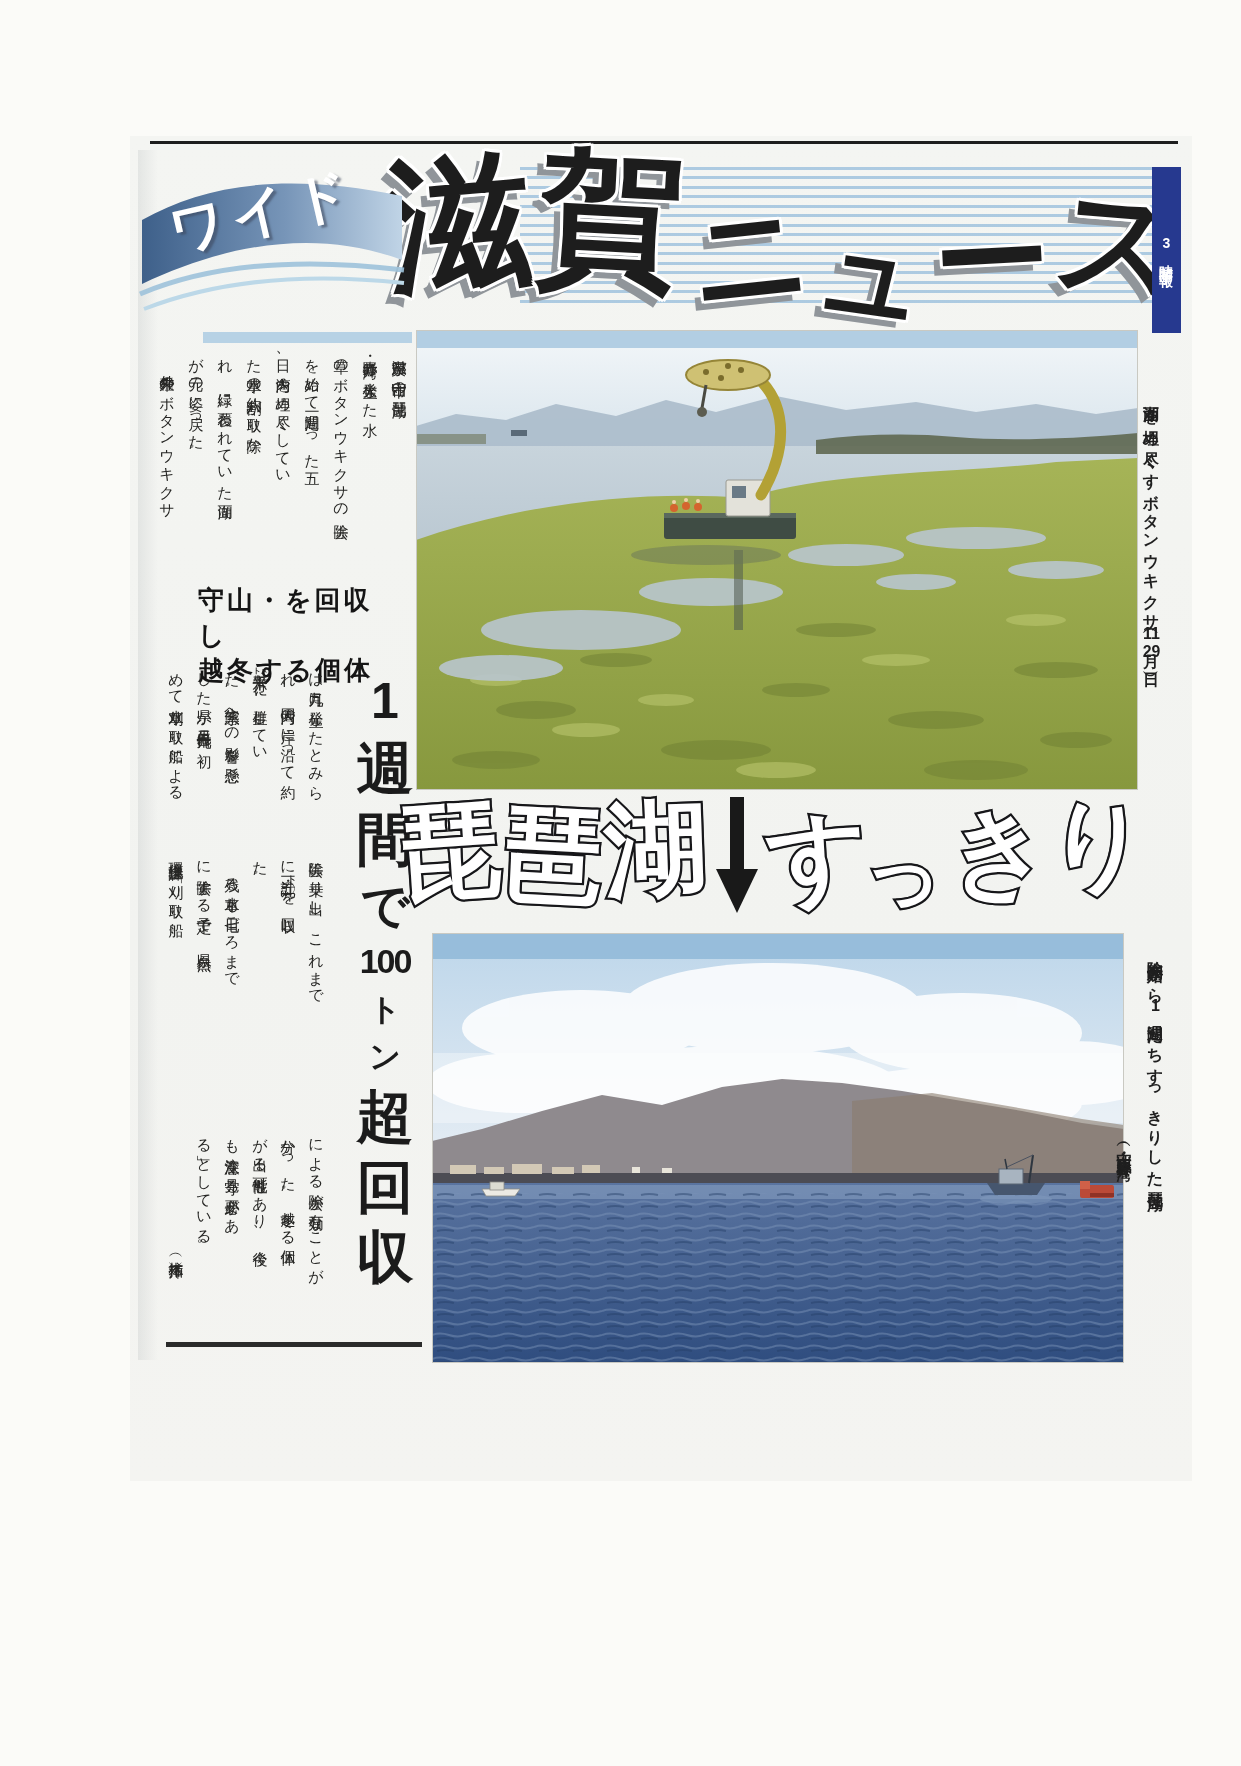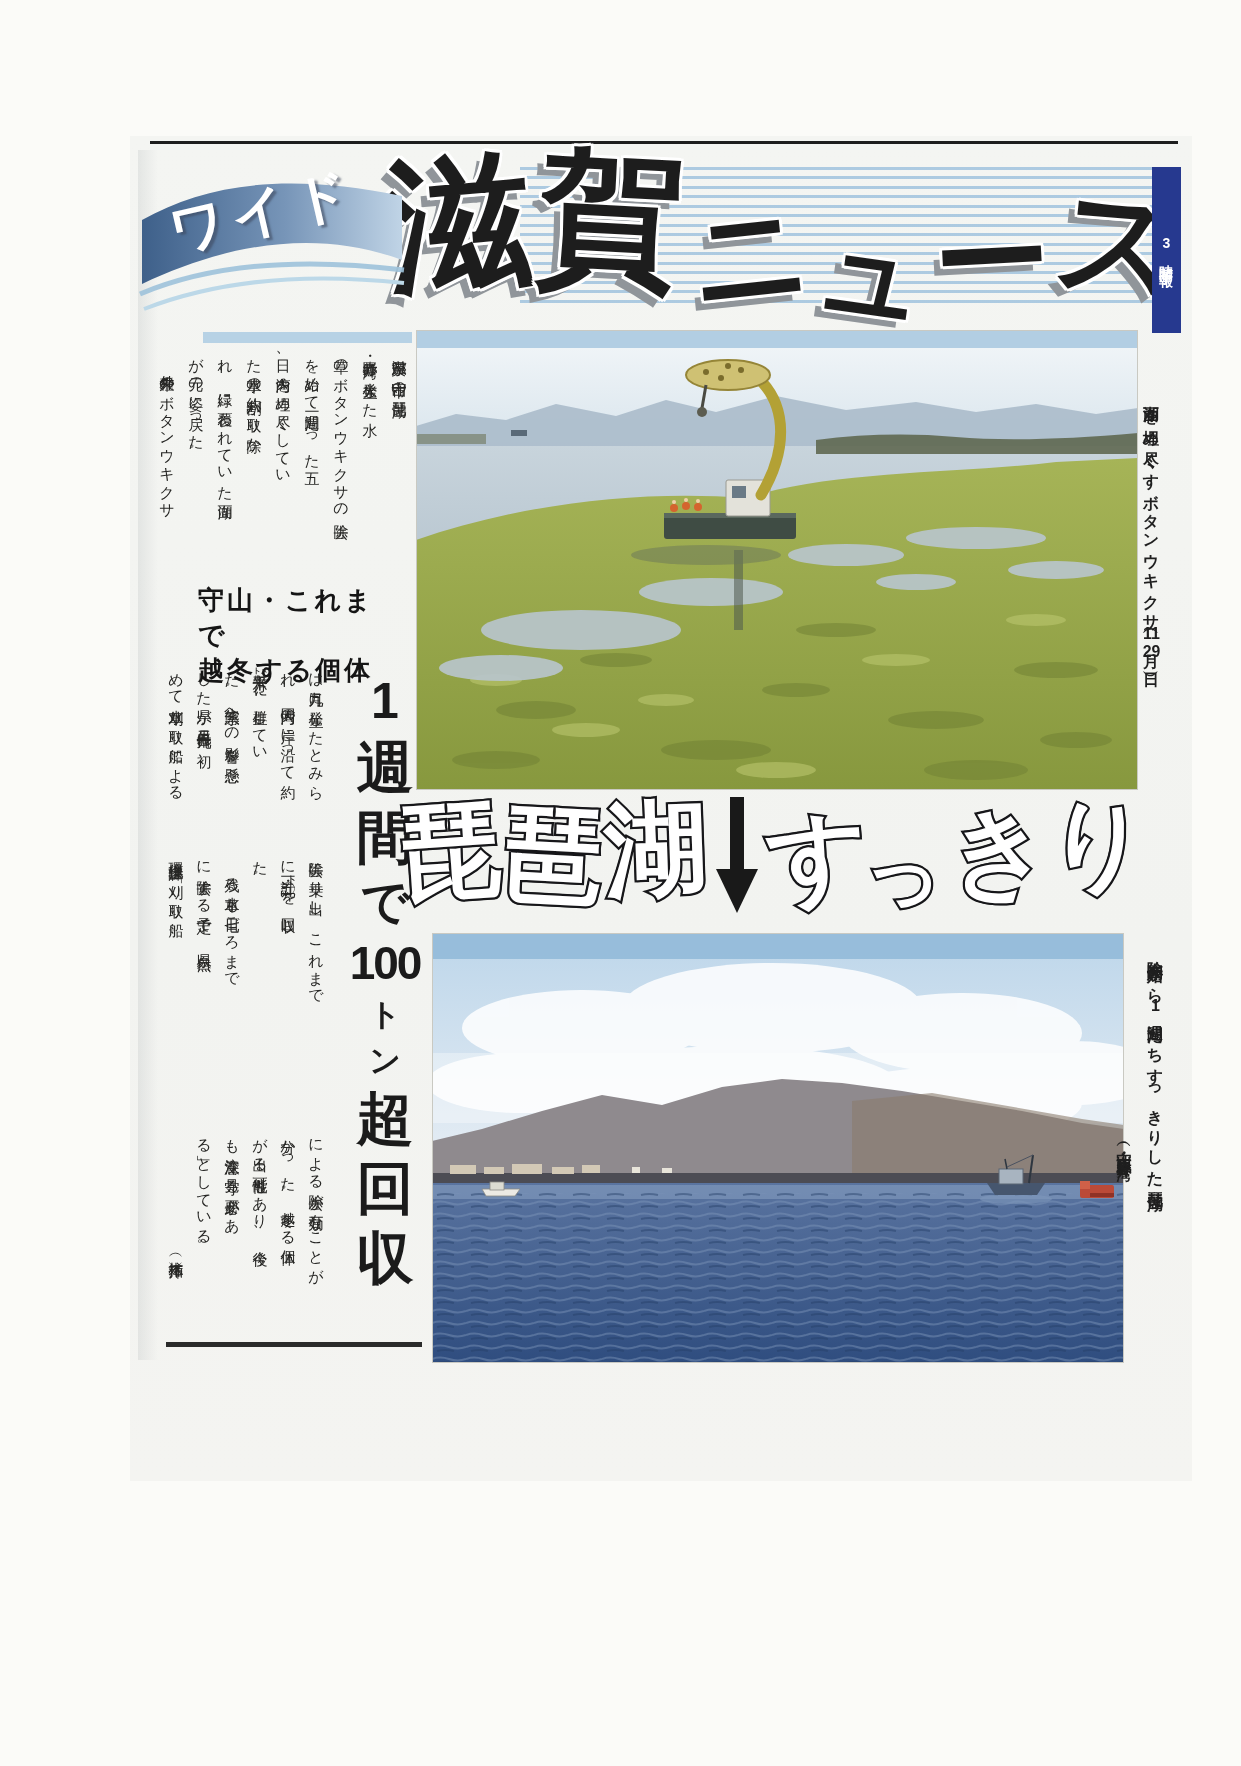--- a/index.html
+++ b/index.html
@@ -57,21 +57,21 @@
   .subhead{left:198px;top:583px;width:200px;color:#151515;font-weight:700;
     font-size:26px;letter-spacing:3px;line-height:35px;}
 
   
   .headline-v{left:348px;top:678px;width:74px;height:606px;display:flex;flex-direction:column;
     align-items:center;justify-content:space-between;color:#1b1b1b;
     font-family:"Liberation Sans","DejaVu Sans",sans-serif;font-weight:900;line-height:.92;}
   .hv-num1{font-size:50px;}
   .hv-kanji{font-size:57px;}
   .hv-de{font-size:48px;}
-  .hv-100{font-size:46px;letter-spacing:-2px;}
+  .hv-100{font-size:34px;letter-spacing:-2px;}
   .hv-kana{font-size:31px;}
 
   
   .headline-main{left:396px;top:793px;width:744px;height:142px;display:flex;align-items:flex-start;z-index:2;}
   .hl-char{font-weight:900;line-height:1;color:#ffffff;
     -webkit-text-stroke:4.5px #17171a;paint-order:stroke fill;
     text-shadow:2px 0 0 #17171a,-2px 0 0 #17171a,0 2px 0 #17171a,0 -2px 0 #17171a;}
   .hl-k{font-size:104px;}
   .hl-s{font-size:99px;}
   .hl1{transform:rotate(-4deg) translateY(6px);}
@@ -141,21 +141,21 @@
   <span class="col">草のボタンウキクサの除去</span>
   <span class="col">を始めて一週間たった五</span>
   <span class="col">日、湾内を埋め尽くしてい</span>
   <span class="col">た水草の約八割が取り除か</span>
   <span class="col">れ、緑に覆われていた湖面</span>
   <span class="col">が元の姿に戻った。</span>
   <span class="col ind1">外来種のボタンウキクサ</span>
 </div>
 
 <div class="abs subhead">
-  <div>守山・これまで</div>
+  <div>守山・を回収し</div>
   <div>越冬する個体</div>
 </div>
 
 <div class="abs vblock band1">
   <span class="col">は九月に発生したとみら</span>
   <span class="col">れ、同湾内の岸に沿って約</span>
   <span class="col">六千平方㍍に群生してい</span>
   <span class="col">た。生態系への影響を懸念</span>
   <span class="col">した県が先月二十九日に初</span>
   <span class="col">めて水草刈り取り船による</span>

